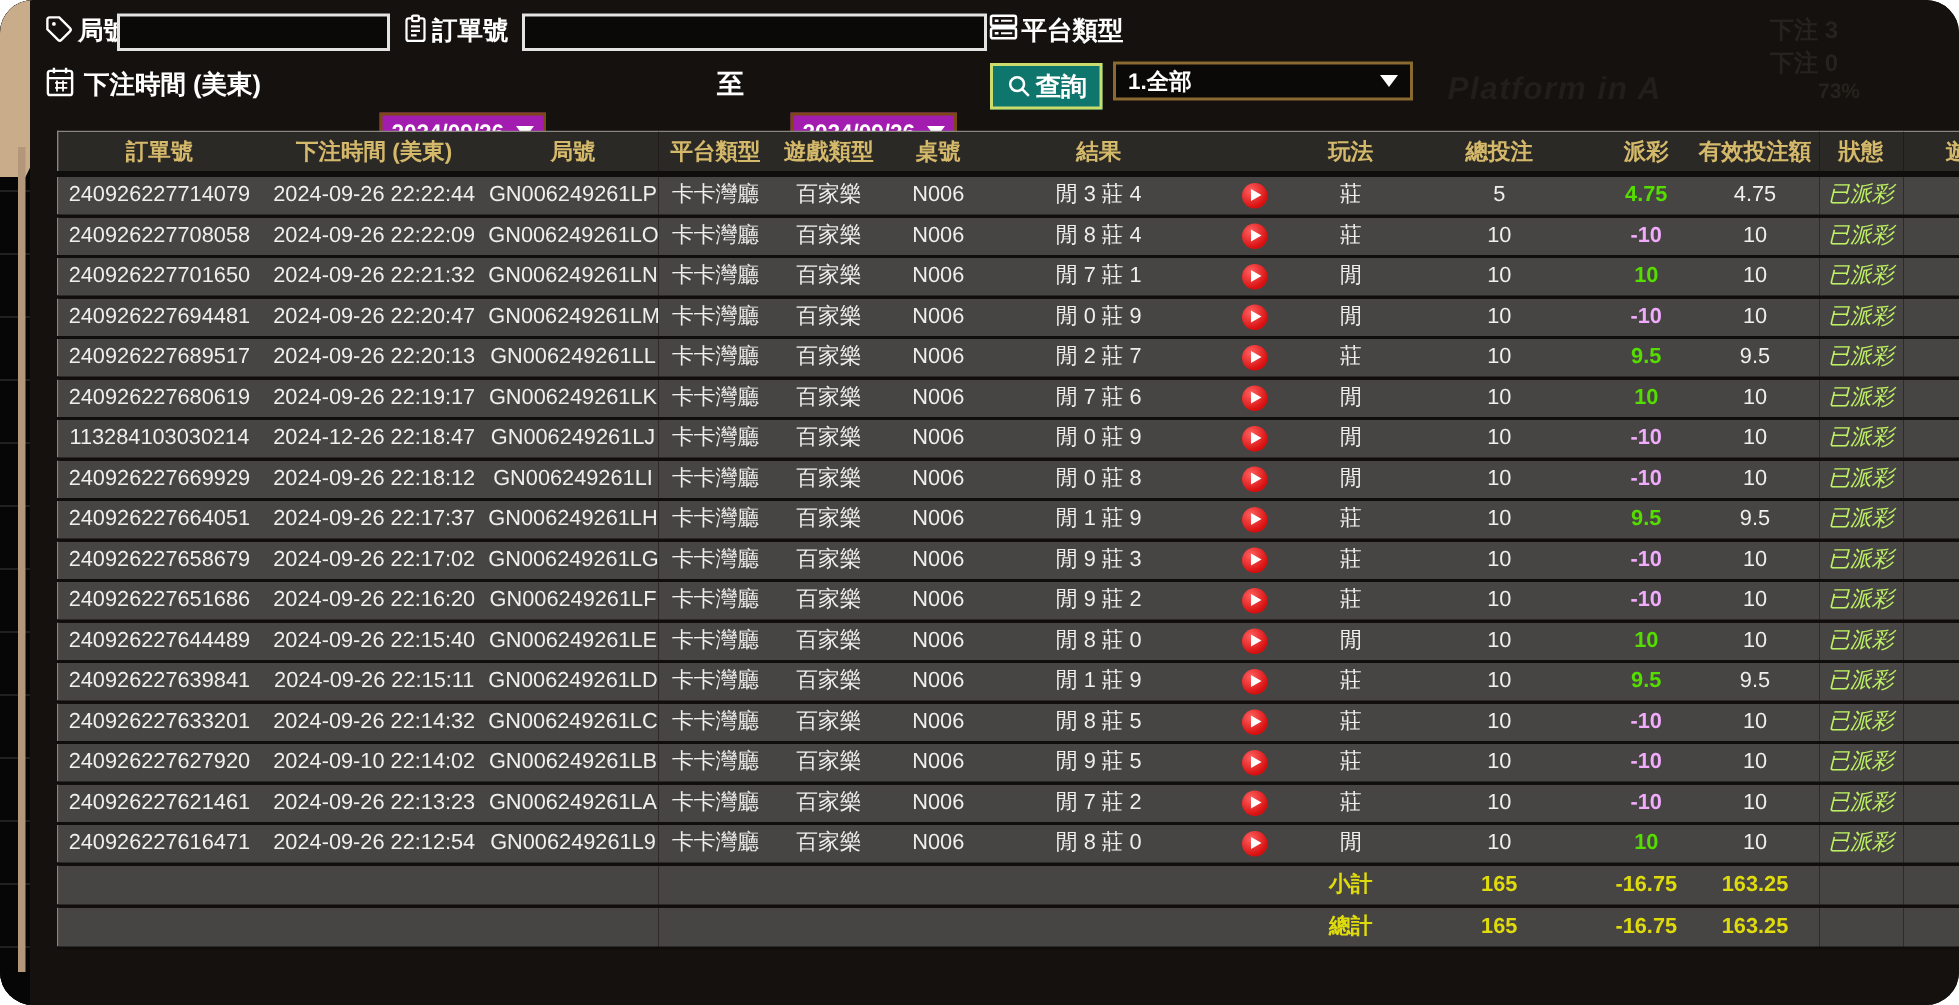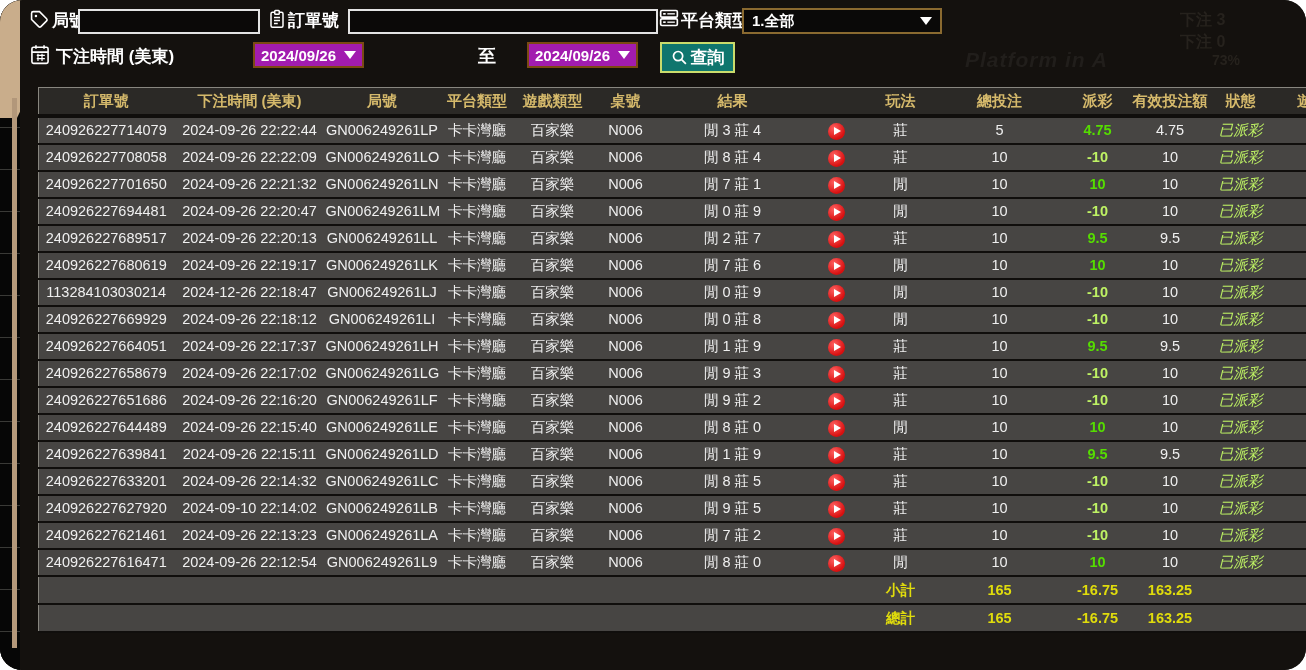--- a/index.html
+++ b/index.html
@@ -21,21 +21,21 @@
   .abs { position:absolute; white-space:nowrap; }
   .field-label { color:#ffffff; font-weight:bold; font-size:17px; }
   .icon { position:absolute; }
 
   .text-input {
     position:absolute; height:21px; background:#0b0908; border:2px solid #e3e3e3;
     color:#ffffff; font-size:14px; padding:0 6px; font-family:"Liberation Sans",sans-serif;
   }
   .dd {
     position:absolute; box-sizing:border-box; color:#ffffff; font-weight:bold;
-    display:flex; align-items:center; cursor:pointer;
+    display:flex; align-items:center; cursor:pointer;margin-top:33px;
   }
   .dd .caret {
     width:0; height:0; border-left:6px solid transparent; border-right:6px solid transparent;
     border-top:8px solid #ffffff; margin-left:8px;
   }
   .dd-platform {
     left:722px; top:8px; width:200px; height:26px; background:#0a0908;
     border:2px solid #8a6a30; font-size:15px; padding:0 8px; justify-content:space-between;
   }
   .dd-date {
@@ -58,21 +58,21 @@
   table.records th {
     background:#2b2926; color:#d5b96b; font-size:15px; font-weight:bold;
     height:26px; border-bottom:4px solid #100e0c; padding:0; white-space:nowrap; overflow:hidden;
   }
   table.records td {
     background:#474543; color:#efefef; font-size:14.5px; text-align:center;
     height:25px; line-height:25px; padding:0; white-space:nowrap; overflow:hidden;
     border-top:1px solid #6b6966; border-bottom:2px solid #100e0c;
   }
   table.records td.pos { color:#55dd00; font-weight:bold; }
-  table.records td.neg { color:#bef264; font-weight:bold; }
+  table.records td.neg { color:#f0abfc; font-weight:bold; }
   table.records td.status { color:#bef264;font-style:italic; }
   tr.summary td { color:#e0dc0c; font-weight:bold; height:26px; }
   .replay-btn {
     display:inline-block; width:17px; height:17px; border-radius:50%;
     background:radial-gradient(circle at 35% 30%, #ff6060, #d80f0f 70%);
     position:relative; vertical-align:middle; cursor:pointer;
   }
   .replay-btn::after {
     content:''; position:absolute; left:6px; top:4px;
     border-left:7px solid #ffffff; border-top:4.5px solid transparent; border-bottom:4.5px solid transparent;

